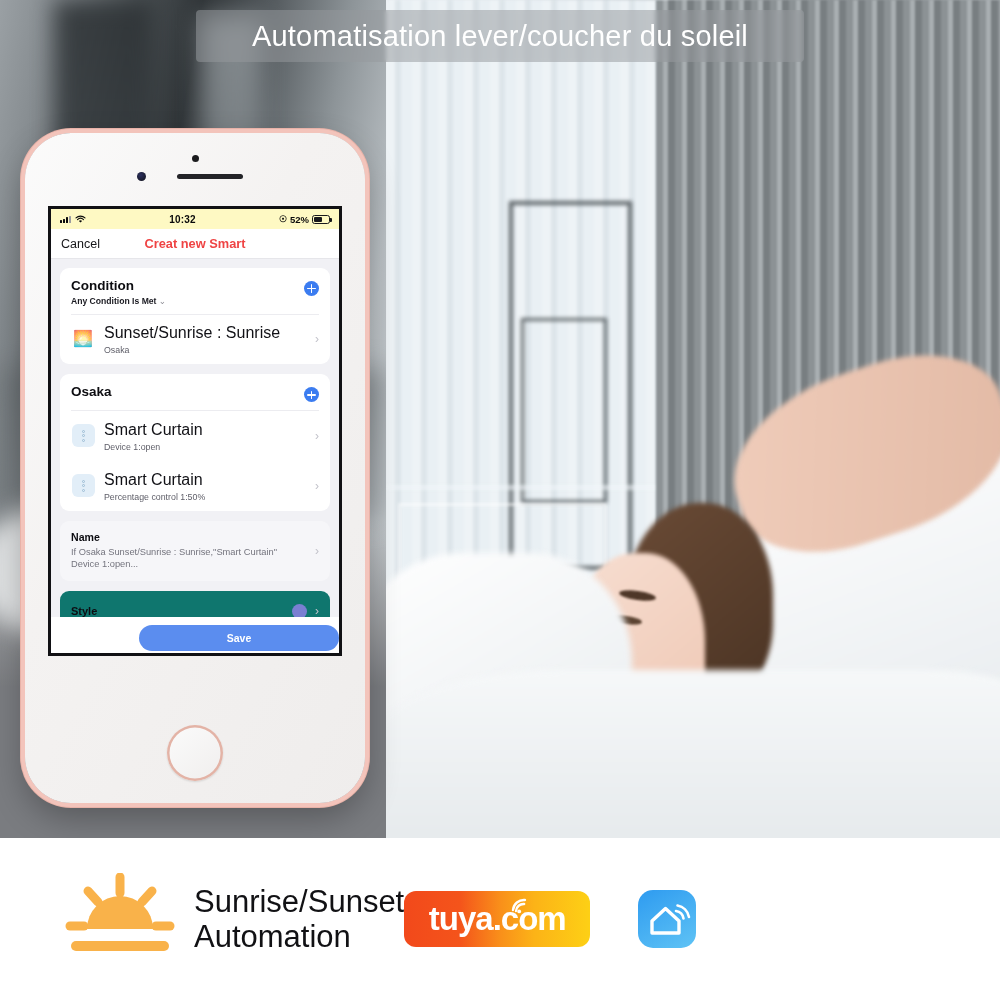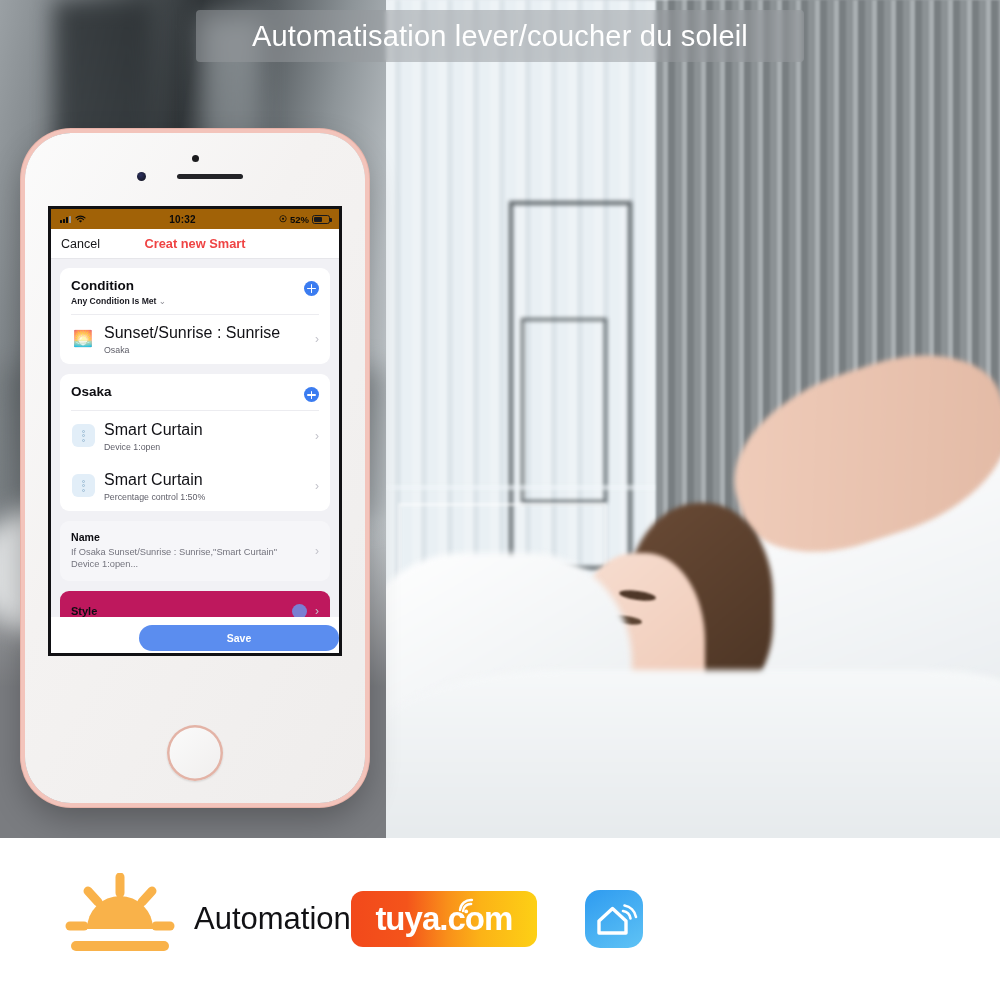--- a/index.html
+++ b/index.html
@@ -190,21 +190,21 @@
   }
 
   
   .screen{
     position:absolute; left:23px; top:73px; width:294px; height:450px;
     background:#f1f1f5;
     border:3px solid #111114;
     overflow:hidden;
   }
   .statusbar{
-    height:20px; background:#a16207;
+    height:20px; background:#fef9c3;
     display:flex; align-items:center; padding:0 9px;
     font-size:9.5px; font-weight:bold; color:#0a0a0a;
   }
   .sb-left{ display:flex; align-items:center; gap:4px; }
   .sb-bars{ display:flex; align-items:flex-end; gap:1px; height:8px; }
   .sb-bars i{ display:block; width:2px; background:#0a0a0a; border-radius:.5px; }
   .sb-bars i:nth-child(1){height:3px}
   .sb-bars i:nth-child(2){height:4.5px}
   .sb-bars i:nth-child(3){height:6px}
   .sb-bars i:nth-child(4){height:7.5px;background:#9b9b9f}
@@ -273,21 +273,21 @@
   .row-txt{ flex:1; min-width:0;}
   .row-title{ font-size:16px; color:#111116; line-height:1.25;}
   .row-sub{ font-size:8.8px; color:#5e5e68; margin-top:2px;}
   .chev{ color:#c2c2ca; font-size:12px; flex:none; }
 
   .namecard{ background:#f6f6f9; border-radius:9px; padding:10px 11px; margin-bottom:10px; display:flex; align-items:center; gap:8px;}
   .namecard .nc-txt{flex:1;}
   .nc-title{ font-size:10.6px; font-weight:bold; color:#0d0d12;}
   .nc-body{ font-size:9.3px; color:#74747e; margin-top:3px; line-height:1.35;}
 
-  .stylecard{ background:#be185d; border-radius:9px; padding:13px 11px; display:flex; align-items:center; gap:8px;}
+  .stylecard{ background:#0f766e; border-radius:9px; padding:13px 11px; display:flex; align-items:center; gap:8px;}
   .st-title{ flex:1; font-size:11px; font-weight:bold; color:#0d0d12;}
   .st-dot{ width:15px; height:15px; border-radius:50%; background:#7a7fd2; }
 
   .savebar{
     position:absolute; left:0; bottom:0; width:100%; height:42px;
     background:#ffffff; display:flex; align-items:center; justify-content:flex-end;
   }
   .savebtn{
     width:200px; height:26px; border-radius:14px; background:#5b8def;
     color:#ffffff; font-size:10.5px; font-weight:bold;
@@ -497,20 +497,21 @@
         <line x1="88" y1="18" x2="78" y2="29"></line>
         <line x1="6" y1="53" x2="20" y2="53"></line>
         <line x1="106" y1="53" x2="92" y2="53"></line>
       </g>
       <path d="M23 56 a33 33 0 0 1 66 0 Z" fill="#f9b24a"></path>
       <rect x="7" y="68" width="98" height="10" rx="5" fill="#f9b24a"></rect>
     </svg>
   </div>
 
   <div class="f-feat-txt">
+    <div>Sunrise/Sunset</div>
     <div>Automation</div>
   </div>
 
   <div class="tuya">
     <span class="tuya-txt">
       <span>tuya</span><span>.com</span>
     </span>
     <svg class="tuya-wifi" viewBox="0 0 22 18">
       <path d="M3 13 a11 11 0 0 1 12-10" stroke="#ffffff" stroke-width="2.4" fill="none" stroke-linecap="round"></path>
       <path d="M6 14 a7.5 7.5 0 0 1 8.2-7" stroke="#ffffff" stroke-width="2.4" fill="none" stroke-linecap="round"></path>

